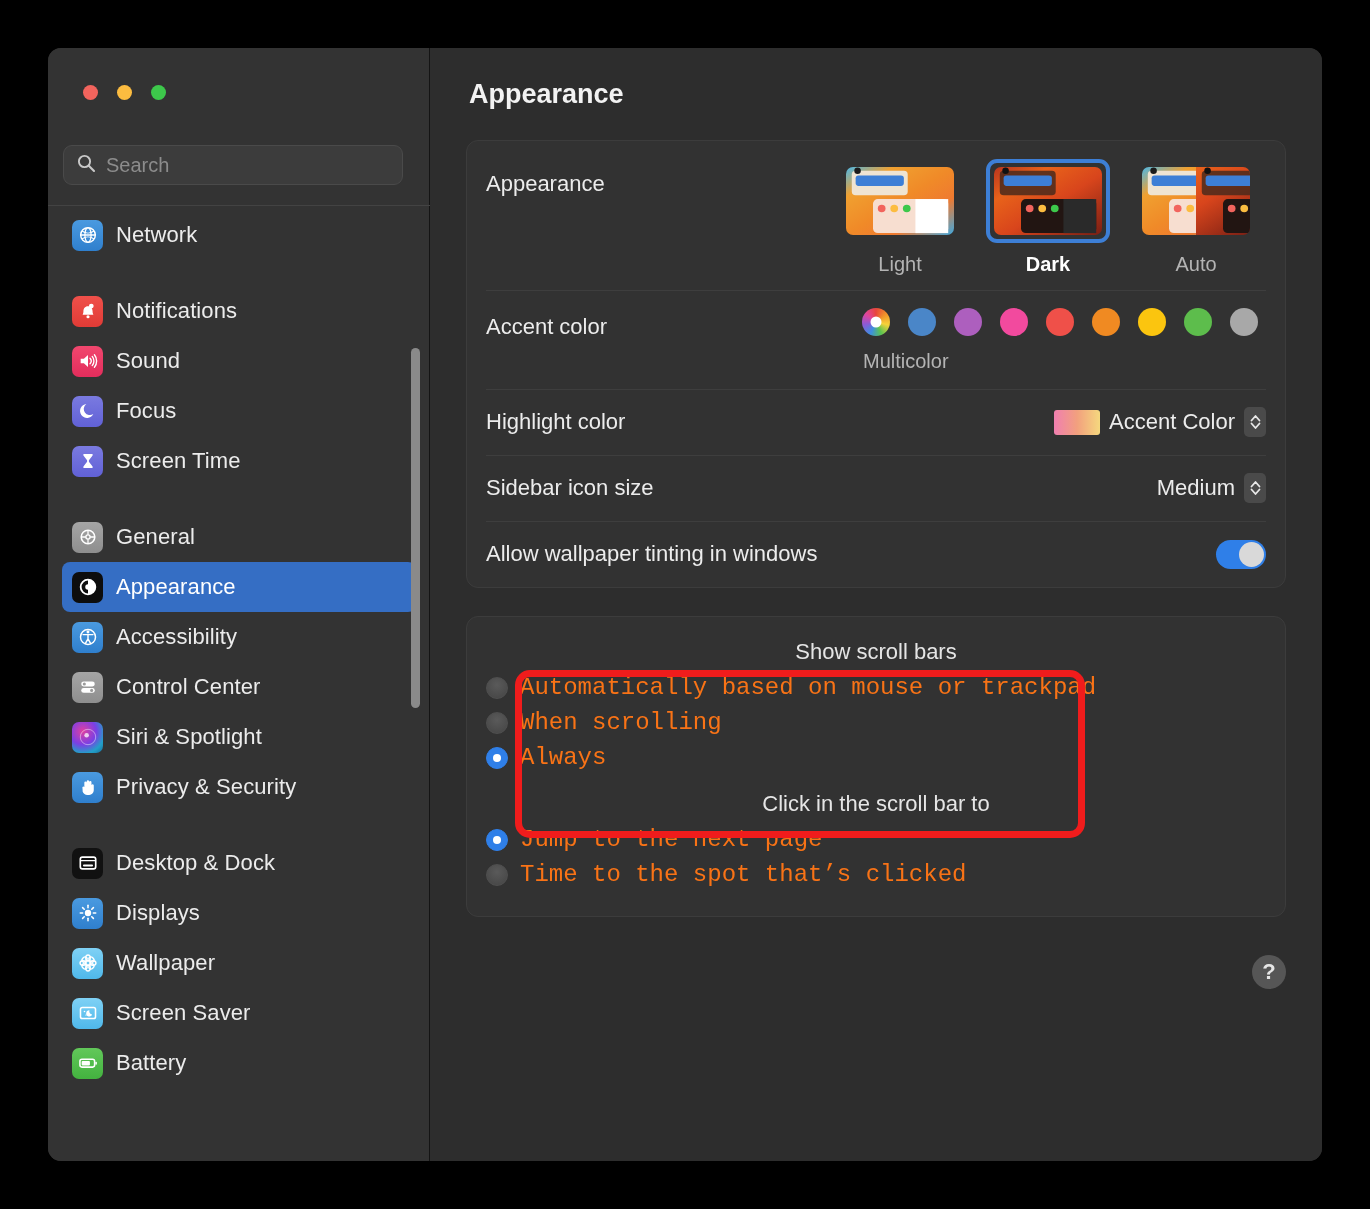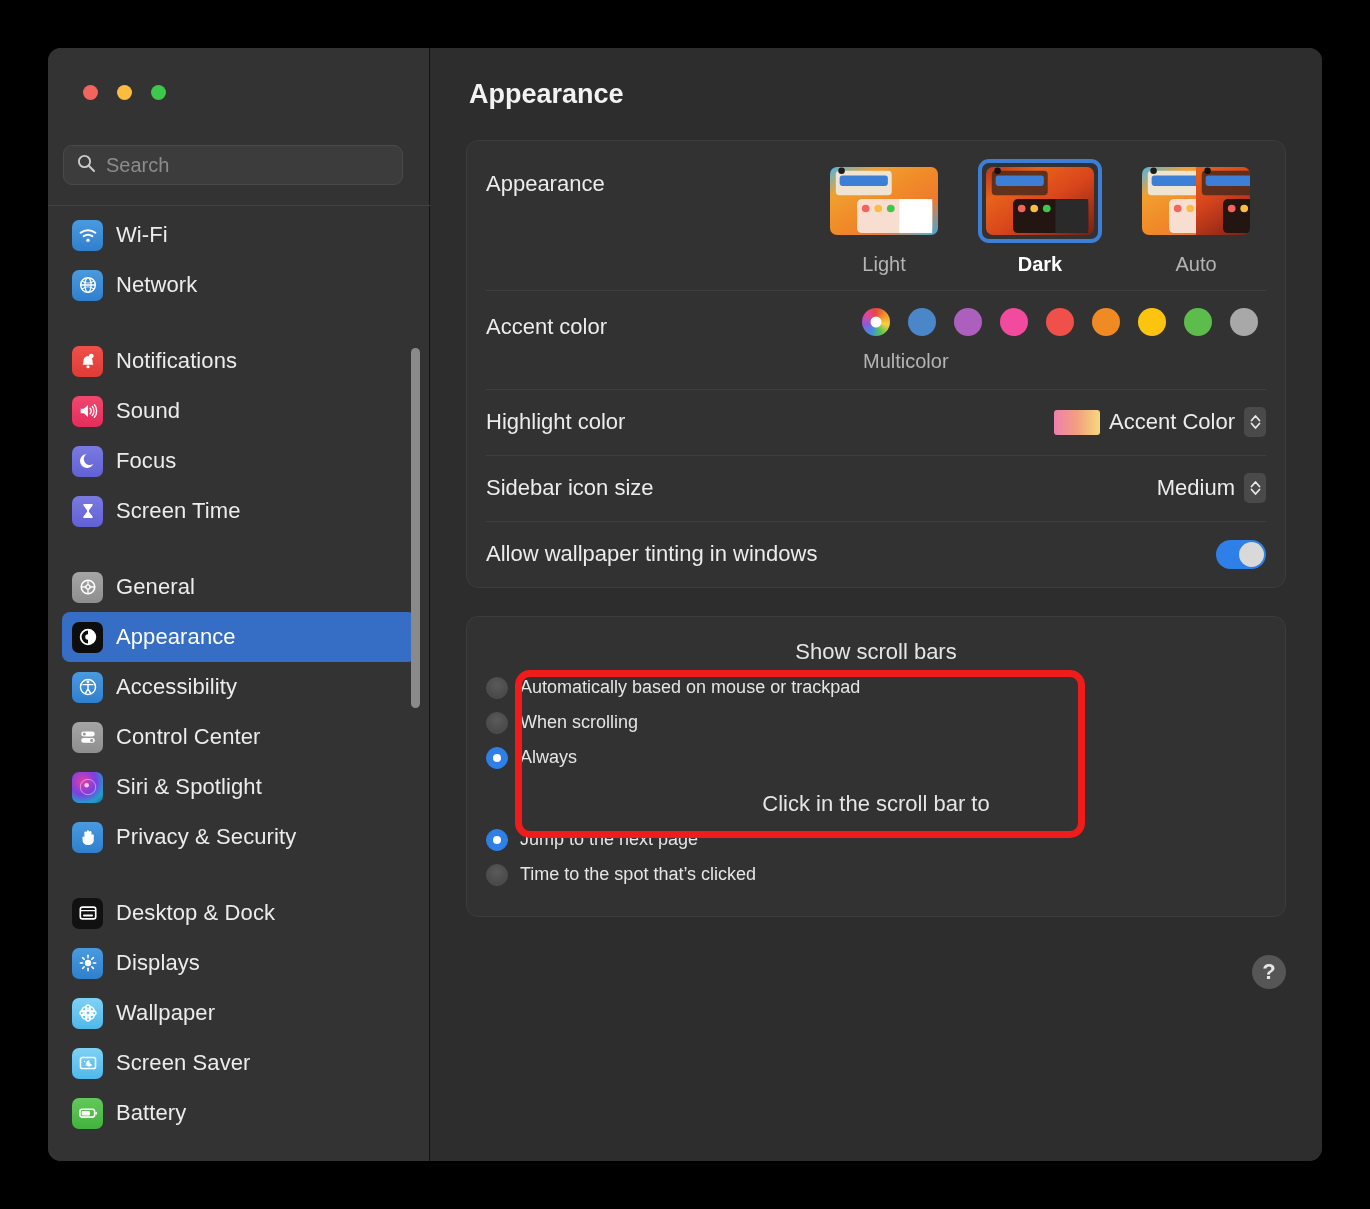--- a/index.html
+++ b/index.html
@@ -197,21 +197,21 @@
   .row-label {
     font-size: 22px;
     color: #ececec;
     flex: 1;
     white-space: nowrap;
   }
 
   
   .appearance-row { align-items: flex-start; padding: 18px 0 14px; min-height: 0; }
   .appearance-row .row-label { padding-top: 12px; }
-  .themes { display: flex; gap: 32px; padding-right: 8px; justify-content: center; }
+  .themes { display: flex; gap: 24px; padding-right: 8px; justify-content: center; }
   .theme { width: 124px; text-align: center; }
   .thumb-frame {
     width: 124px; height: 84px;
     border-radius: 11px;
     padding: 4px;
     border: 4px solid transparent;
   }
   .thumb-frame.selected { border-color: #3d7fd6; }
   .thumb {
     width: 100%; height: 100%;
@@ -337,23 +337,24 @@
   .radio.on::after {
     content: "";
     position: absolute;
     width: 8px; height: 8px;
     border-radius: 50%;
     background: #ffffff;
     left: 50%; top: 50%;
     transform: translate(-50%,-50%);
   }
   .radio-label {
-    font-size: 18px;
-    color: #e5e5e5;
+    font-size: 24px;
+    color: #f97316;
     white-space: nowrap;
+    font-family: Liberation Mono, monospace;
   }
   .group-spacer { height: 16px; }
 
   
   .annotation {
     position: absolute;
     left: 467px;
     top: 622px;
     width: 570px;
     height: 168px;
@@ -403,30 +404,20 @@
         </span>
         <input class="search-input" type="text" placeholder="Search" style="">
       </div>
     </div>
 
     <div class="sidebar-divider"></div>
 
     <div class="sidebar-scroll">
       <div id="nav-container">
           <div class="nav-group">
-            <div class="nav-item">
-              <span class="nav-icon ic-wifi">
-                <svg width="22" height="22" viewBox="0 0 24 24">
-                  <path d="M4 9.5a13 13 0 0 1 16 0" fill="none" stroke="#fff" stroke-width="2.3" stroke-linecap="round"></path>
-                  <path d="M7.3 13.3a8.3 8.3 0 0 1 9.4 0" fill="none" stroke="#fff" stroke-width="2.3" stroke-linecap="round"></path>
-                  <circle cx="12" cy="17.6" r="1.9" fill="#fff"></circle>
-                </svg>
-              </span>
-              <span class="nav-label">Wi-Fi</span>
-            </div>
             <div class="nav-item">
               <span class="nav-icon ic-network">
                 <svg width="22" height="22" viewBox="0 0 24 24">
                   <circle cx="12" cy="12" r="8" fill="none" stroke="#fff" stroke-width="1.6"></circle>
                   <ellipse cx="12" cy="12" rx="3.4" ry="8" fill="none" stroke="#fff" stroke-width="1.4"></ellipse>
                   <line x1="4" y1="12" x2="20" y2="12" stroke="#fff" stroke-width="1.4"></line>
                   <path d="M5.4 7.6 A 11 11 0 0 0 18.6 7.6" fill="none" stroke="#fff" stroke-width="1.2"></path>
                   <path d="M5.4 16.4 A 11 11 0 0 1 18.6 16.4" fill="none" stroke="#fff" stroke-width="1.2"></path>
                 </svg>
               </span>

